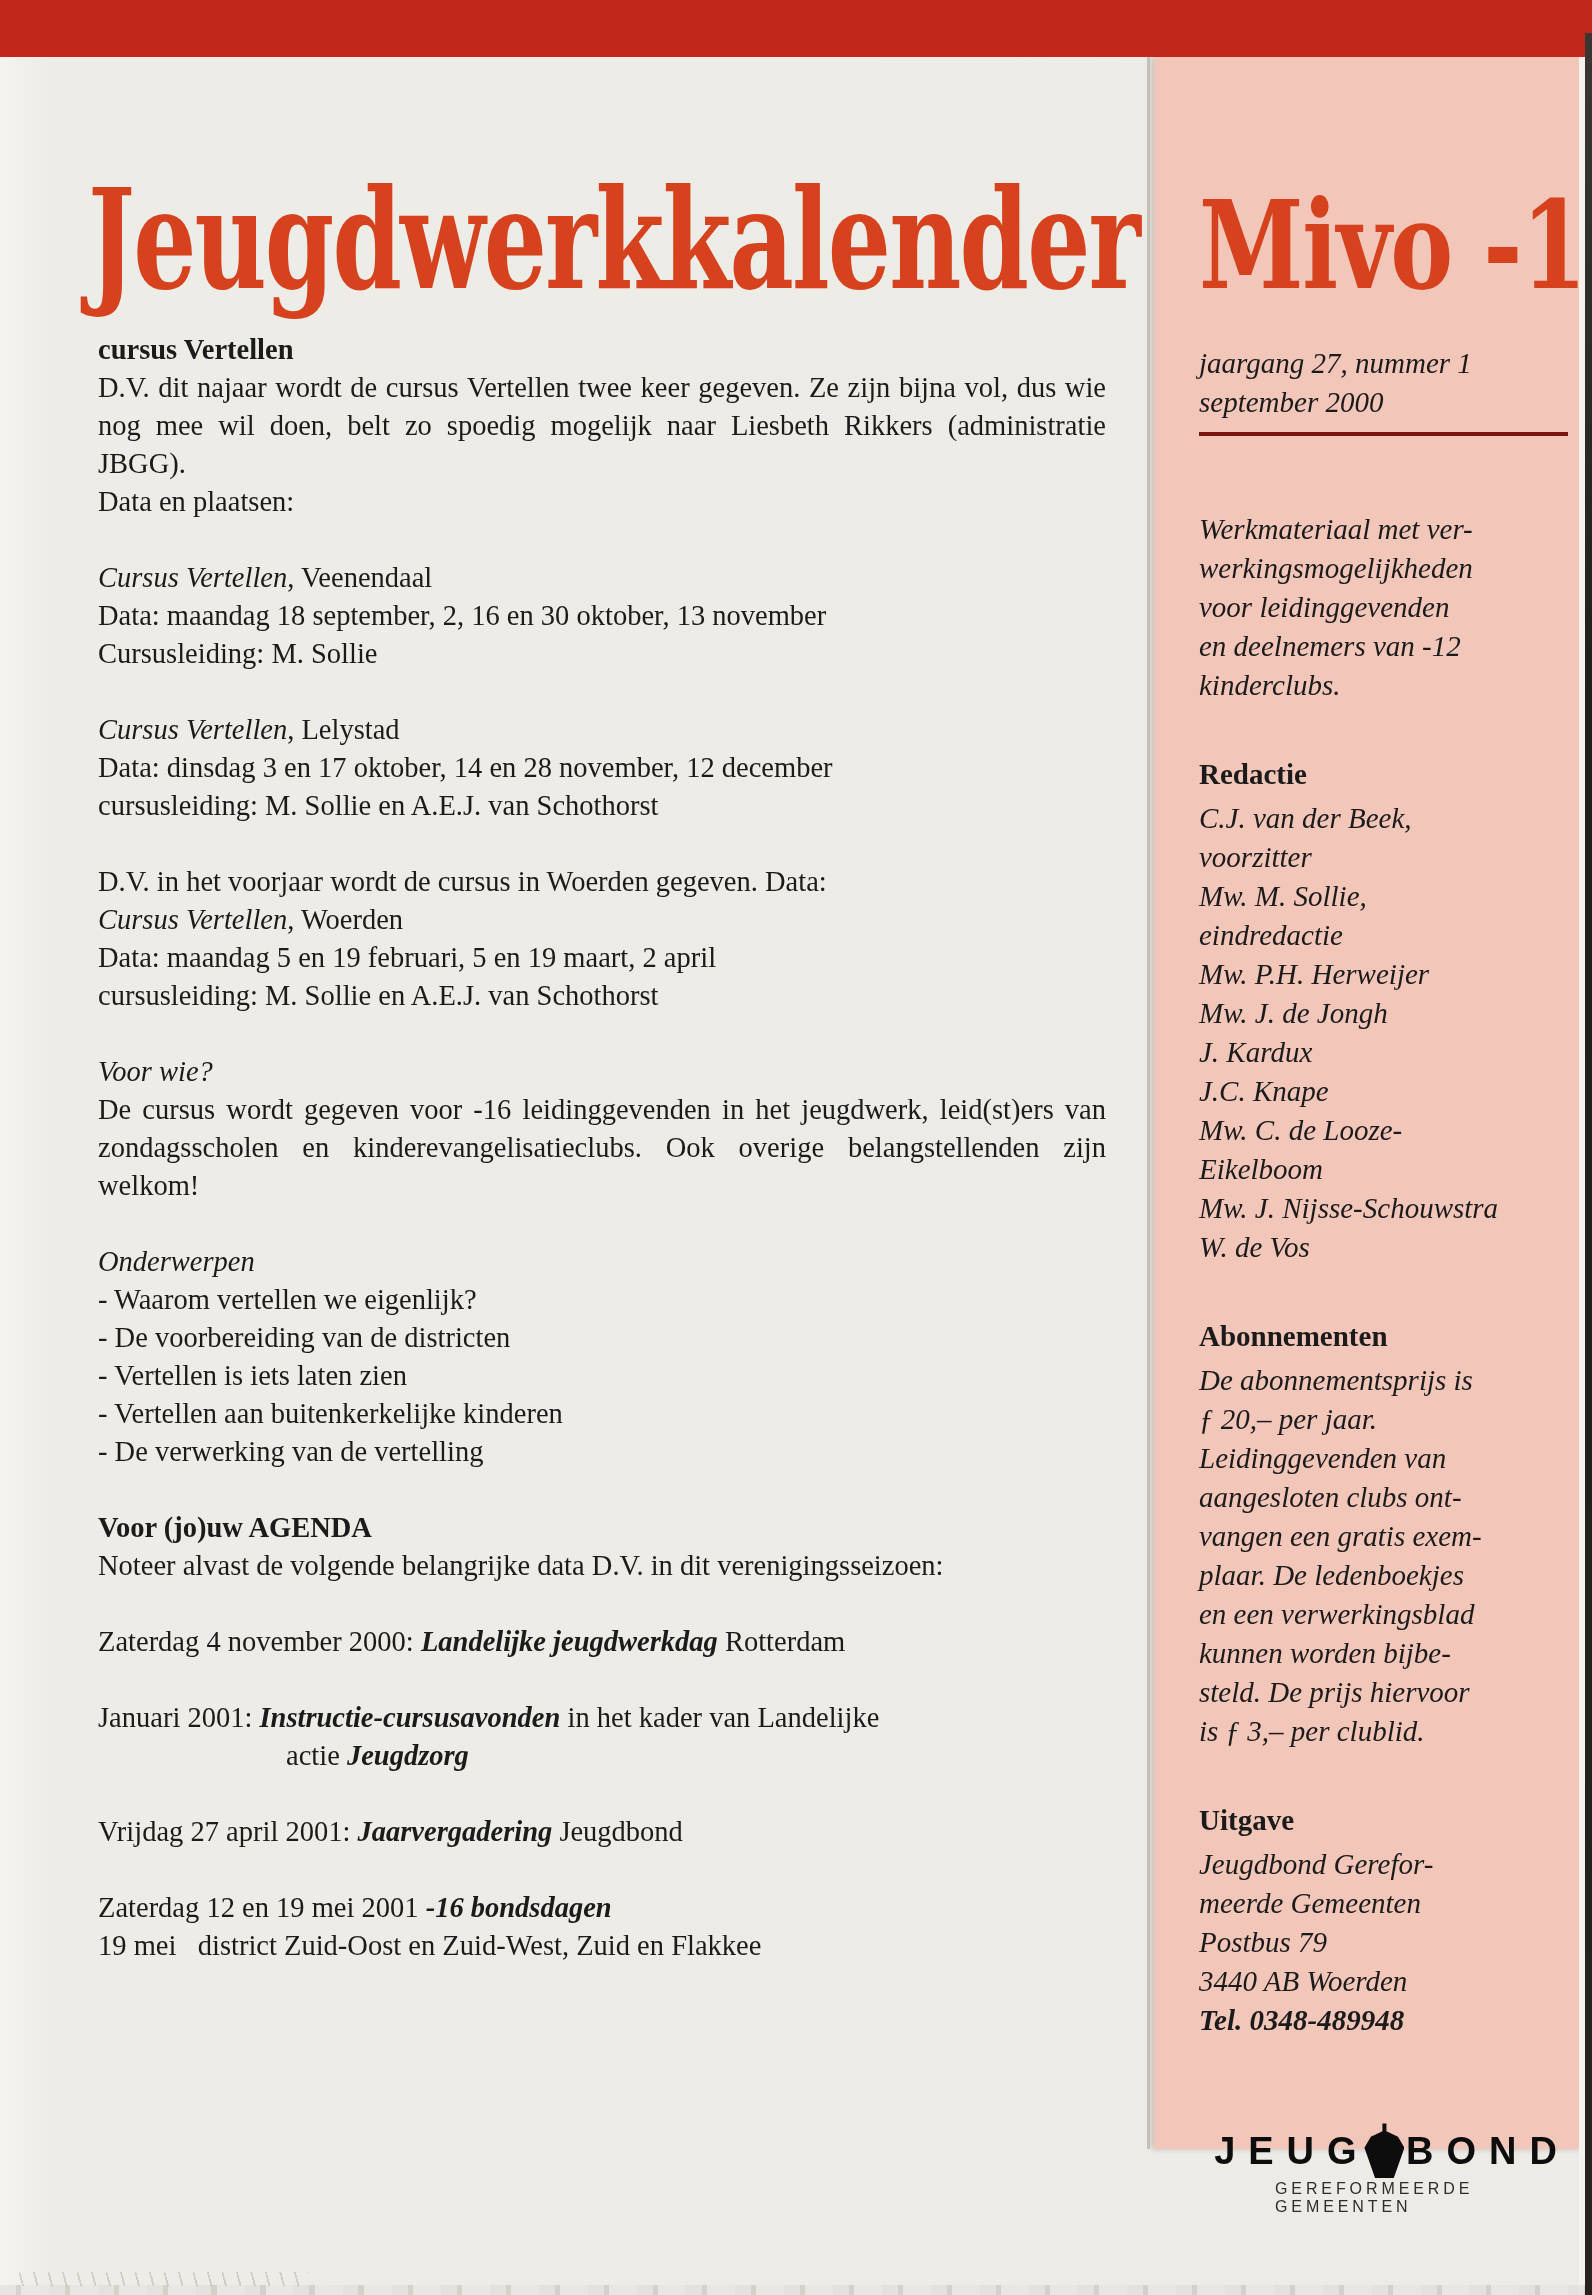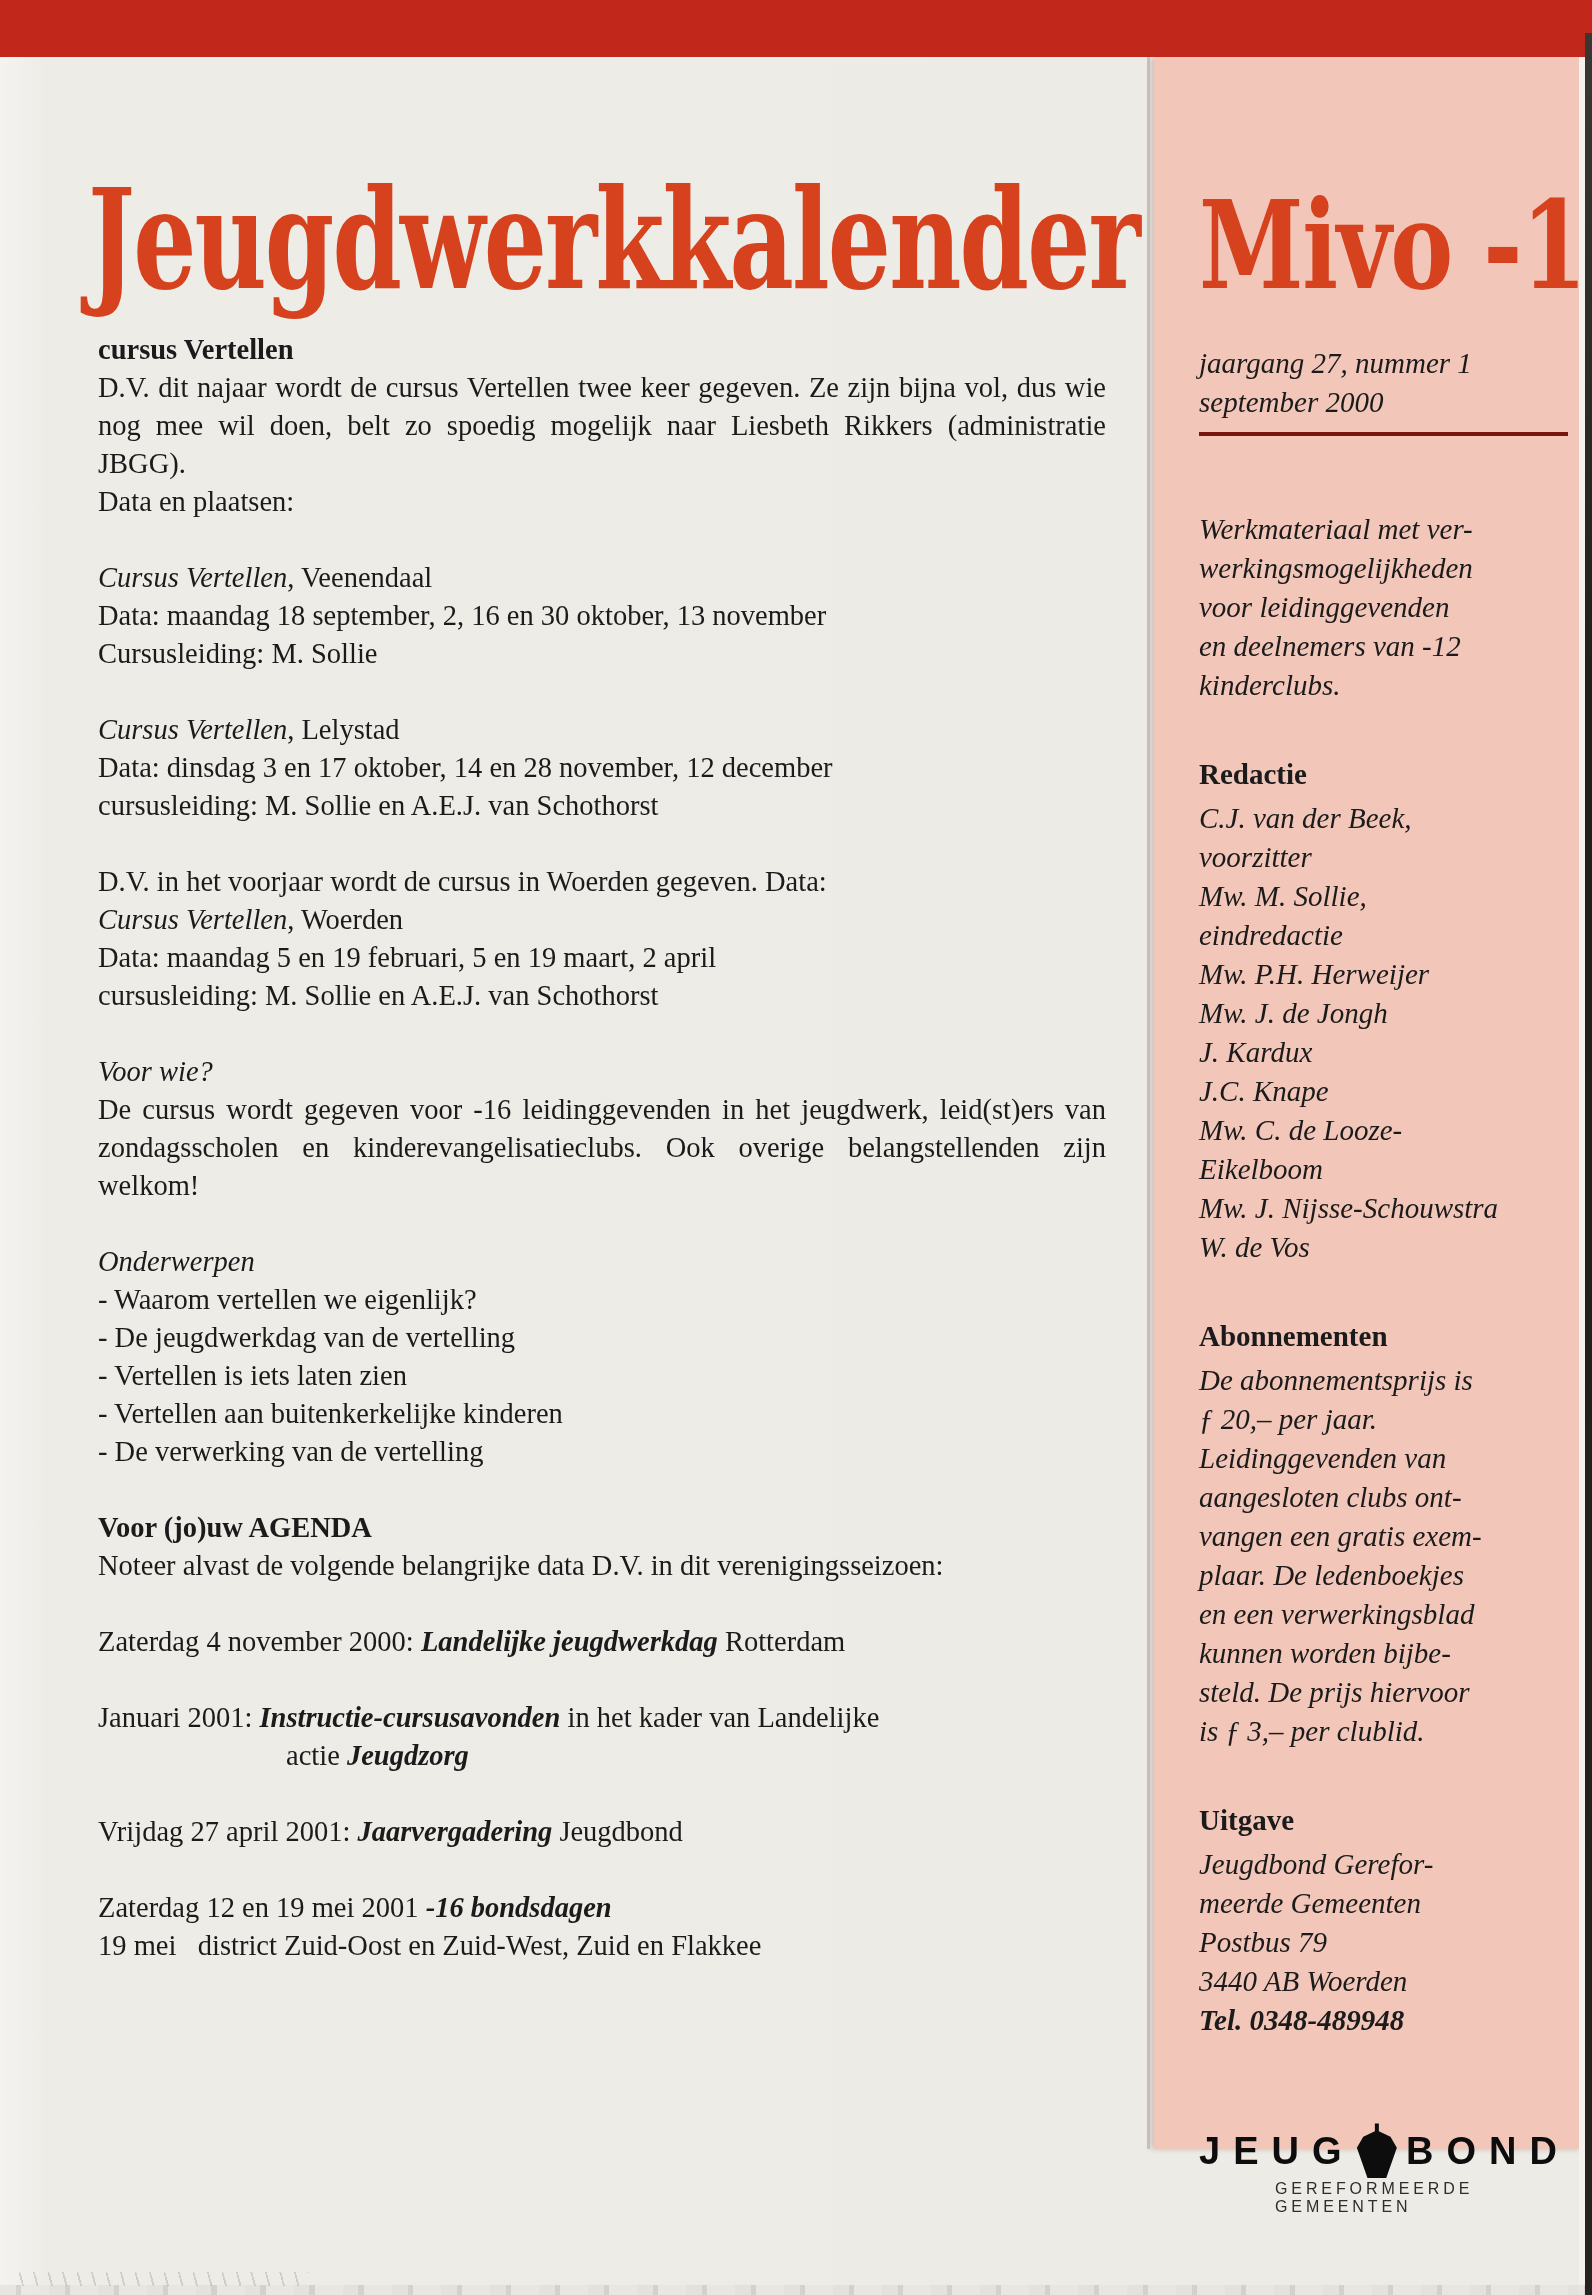--- a/index.html
+++ b/index.html
@@ -48,21 +48,21 @@
     transform:scaleX(.78); transform-origin:left top; white-space:nowrap;
   }
   .side-text{ font-size:29px; line-height:39px; white-space:pre-line; margin:5.2px 0 0;font-style:italic; }
   .issue{ margin-top:38px; }
   .side-rule{ margin-top:10.4px; width:369px; height:3.5px; background:#7a150d; }
   .desc{ margin-top:74px; }
   .side-h{ font-weight:bold; font-size:29px; line-height:39px; margin:50px 0 0; }
   .tel{ font-weight:bold; margin-top:0; }
 
   .logo{ margin-top:83px; width:371px; }
-  .logo-row{ display:flex; align-items:center; justify-content:space-between; }
+  .logo-row{ display:flex; align-items:center; justify-content:flex-end; }
   .logo-txt{
     font-family:"Liberation Sans",sans-serif; font-weight:bold; font-size:38px;
     letter-spacing:13px; color:#0d0d0d; line-height:1;
   }
   .logo-icon{
     display:inline-block; width:40px; height:55px; margin:0 1.7px 0 -5.2px; background:#0d0d0d;
     clip-path:polygon(45% 0,55% 0,55% 14%,84% 24%,100% 44%,73% 100%,27% 100%,0 44%,16% 24%,45% 14%);
   }
   .logo-sub{
     font-family:"Liberation Sans",sans-serif; font-size:16px; letter-spacing:3.9px;
@@ -95,21 +95,21 @@
     <p class="blk">D.V. in het voorjaar wordt de cursus in Woerden gegeven. Data:</p>
     <p><span class="i">Cursus Vertellen</span><span>, Woerden</span></p>
     <p>Data: maandag 5 en 19 februari, 5 en 19 maart, 2 april</p>
     <p>cursusleiding: M. Sollie en A.E.J. van Schothorst</p>
 
     <p class="blk i">Voor wie?</p>
     <p class="just">De cursus wordt gegeven voor -16 leidinggevenden in het jeugdwerk, leid(st)ers van zondagsscholen en kinderevangelisatieclubs. Ook overige belangstellenden zijn welkom!</p>
 
     <p class="blk i">Onderwerpen</p>
     <p>- Waarom vertellen we eigenlijk?</p>
-    <p>- De jeugdwerkdag van de vertelling</p>
+    <p>- De voorbereiding van de districten</p>
     <p>- Vertellen is iets laten zien</p>
     <p>- Vertellen aan buitenkerkelijke kinderen</p>
     <p>- De verwerking van de vertelling</p>
 
     <p class="blk b">Voor (jo)uw AGENDA</p>
     <p class="just">Noteer alvast de volgende belangrijke data D.V. in dit verenigingsseizoen:</p>
 
     <p class="blk"><span>Zaterdag 4 november 2000: </span><span class="bi">Landelijke jeugdwerkdag</span><span> Rotterdam</span></p>
 
     <p class="blk"><span>Januari 2001: </span><span class="bi">Instructie-cursusavonden</span><span> in het kader van Landelijke</span></p>

